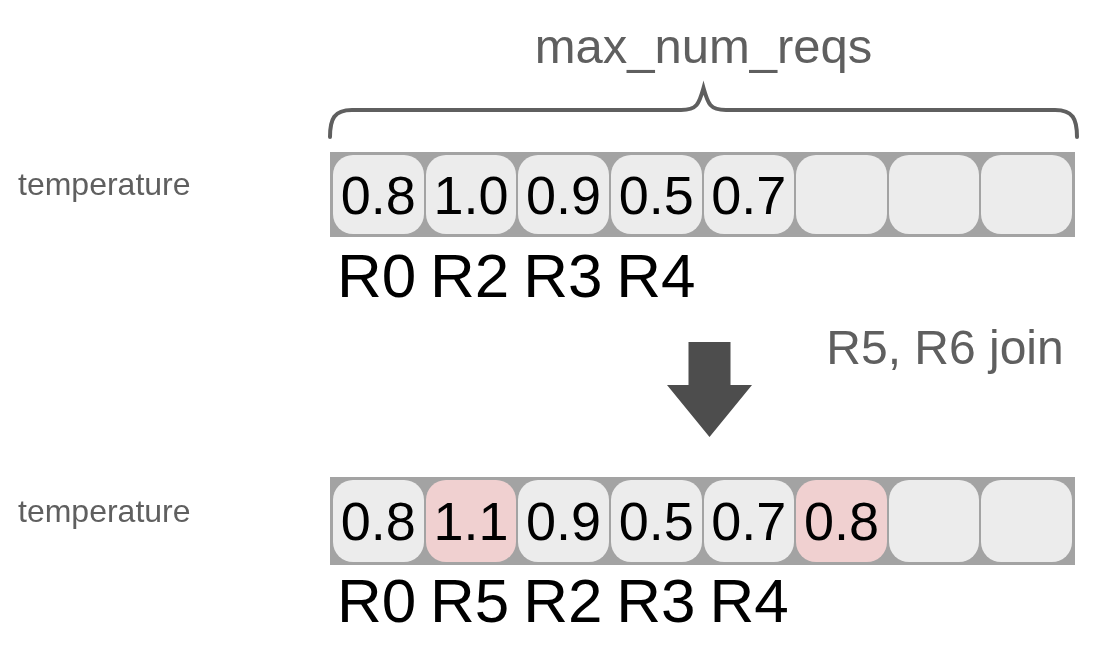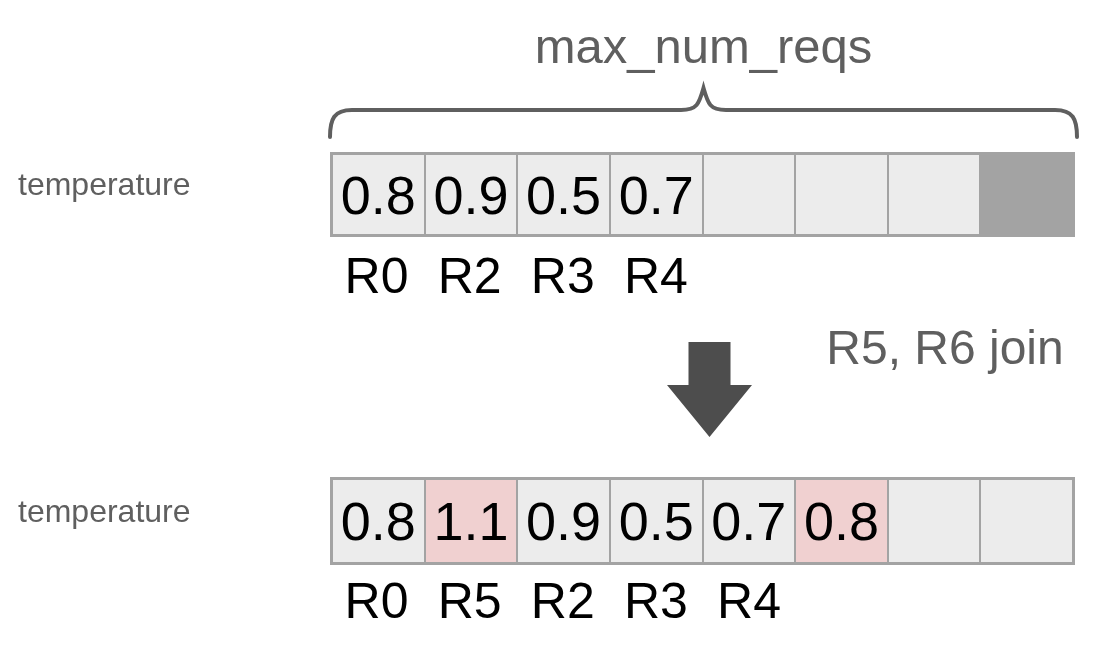--- a/index.html
+++ b/index.html
@@ -59,34 +59,35 @@
   }
   .grid-1 { top: 152px; height: 85px; }
   .grid-2 { top: 477px; height: 88px; }
   .cell {
     background: var(--cell-bg, #ececec);
     display: flex;
     align-items: center;
     justify-content: center;
     font-size: 54px;
     color: var(--value-text, #000000);
+    border-radius: 20px;
   }
   .cell.highlight { background: var(--highlight-bg, #f0d0d0); }
   .labels {
     position: absolute;
     left: 330px;
     width: 745px;
     display: grid;
     grid-template-columns: repeat(8, 1fr);
   }
   .labels-1 { top: 250px; }
   .labels-2 { top: 575px; }
   .cell-label {
     text-align: center;
-    font-size: 50px;
+    font-size: 62px;
     line-height: 52px;
     color: var(--value-text, #000000);
     white-space: nowrap;
   }
   .transition-text {
     position: absolute;
     left: 800px;
     top: 320px;
     width: 290px;
     text-align: center;
@@ -105,20 +106,21 @@
 
   <svg class="overlay" viewBox="0 0 1110 656">
     <path class="brace-path" d="M 330 137 C 330 119, 334 110, 352 110 L 681 110 C 697 110, 699 104, 703.5 88 C 708 104, 710 110, 726 110 L 1055 110 C 1073 110, 1077 119, 1077 137"></path>
     <polygon class="arrow-shape" points="688.5,342 730.5,342 730.5,385 752,385 709.5,437 667,385 688.5,385"></polygon>
   </svg>
 
   <div class="row-label row-label-1">temperature</div>
 
   <div class="grid grid-1">
       <div class="cell">0.8</div>
+      <div class="cell">1.0</div>
       <div class="cell">0.9</div>
       <div class="cell">0.5</div>
       <div class="cell">0.7</div>
       <div class="cell"></div>
       <div class="cell"></div>
       <div class="cell"></div>
     </div>
 
   <div class="labels labels-1">
       <div class="cell-label">R0</div>

